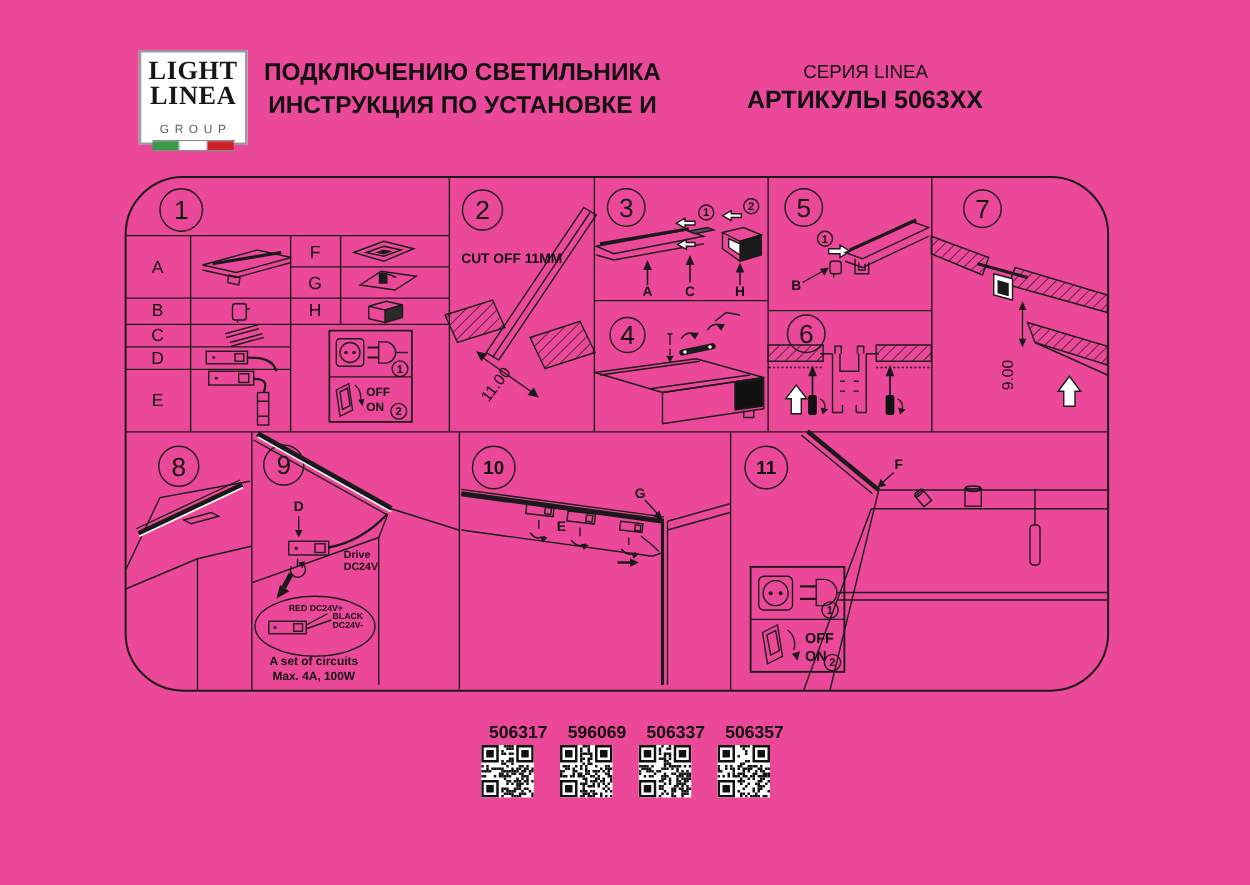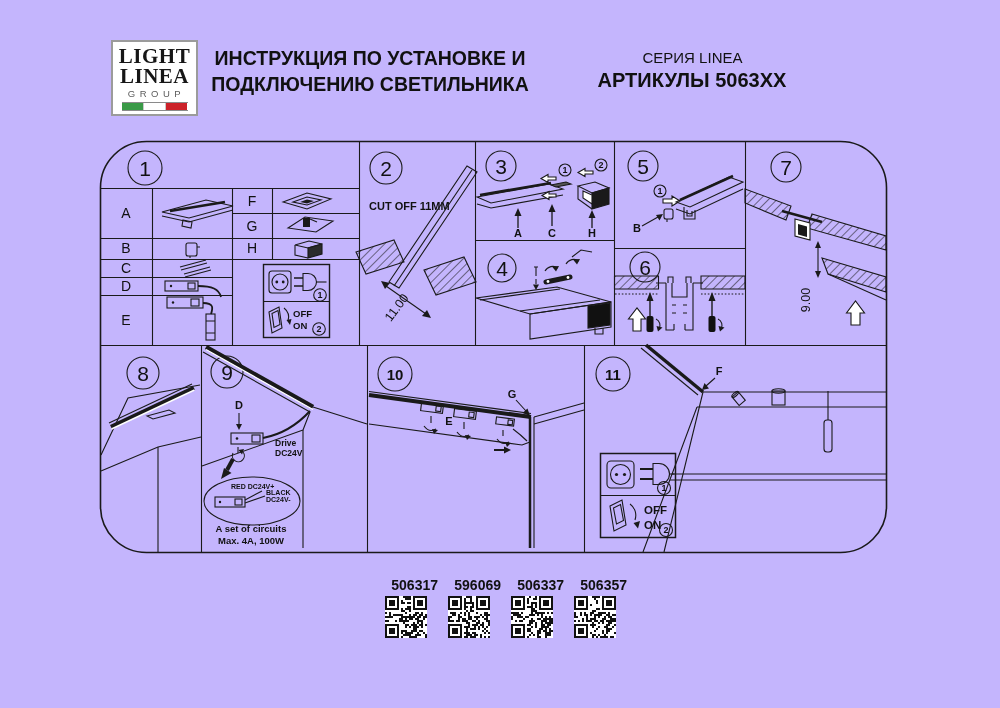--- a/index.html
+++ b/index.html
@@ -1,23 +1,23 @@
 <!DOCTYPE html>
 <html><head>
 <meta charset="utf-8">
 <style>
   html,body{margin:0;padding:0;background:#fff;}
-  .page{position:relative;width:1000px;height:708px;background:#c4b5fd;overflow:hidden;
+  .page{position:relative;width:1000px;height:708px;background:#ec4899;overflow:hidden;
         font-family:"Liberation Sans",sans-serif;color:#111;}
   
   .logo{position:absolute;left:111px;top:40px;width:87px;height:76px;border:2px solid #9b9b9b;
         background:#fff;text-align:center;box-sizing:border-box;padding-top:5px;}
   .logo-w{font-family:"Liberation Serif",serif;font-weight:bold;font-size:21px;line-height:.93;
           letter-spacing:.5px;color:#161616;}
-  .logo-g{font-size:9.5px;letter-spacing:4.5px;color:#5c5c5c;margin-top:2px;padding-left:4px;}
+  .logo-g{font-size:9.5px;letter-spacing:4.5px;color:#5c5c5c;margin-top:12px;padding-left:4px;}
   .flag{margin:3px auto 0;width:66px;height:7px;border-top:1px solid #8a8a8a;border-bottom:1px solid #8a8a8a;
         display:flex;}
   .flag span{flex:1;height:100%;}
   .fg{background:#3a9a47;}
   .fw{background:#fff;border-left:1px solid #c9c9c9;border-right:1px solid #c9c9c9;}
   .fr{background:#cc2229;}
   .title{position:absolute;left:205px;top:46px;width:330px;text-align:center;
          font-size:19.5px;font-weight:bold;line-height:1.32;}
   .series{position:absolute;left:600px;top:49px;width:185px;text-align:center;
           font-size:15px;font-weight:normal;}
@@ -49,22 +49,22 @@
     <div class="logo-w">LIGHT</div>
     <div class="logo-w">LINEA</div>
     <div class="logo-g">GROUP</div>
     <div class="flag">
         <span class="fg"></span>
         <span class="fw"></span>
         <span class="fr"></span>
       </div>
   </div>
   <div class="title">
+    <div>ПОДКЛЮЧЕНИЮ СВЕТИЛЬНИКА</div>
     <div>ИНСТРУКЦИЯ ПО УСТАНОВКЕ И</div>
-    <div>ПОДКЛЮЧЕНИЮ СВЕТИЛЬНИКА</div>
   </div>
   <div class="series">СЕРИЯ LINEA</div>
   <div class="articles">АРТИКУЛЫ 5063XX</div>
 
   <svg class="art" width="1000" height="708" viewBox="0 0 1000 708">
     <defs>
       <pattern id="hatch" width="6" height="6" patternUnits="userSpaceOnUse" patternTransform="rotate(45)">
         <line x1="0" y1="0" x2="0" y2="6" stroke="#1a1a1a" stroke-width="1.1"></line>
       </pattern>
     </defs>

